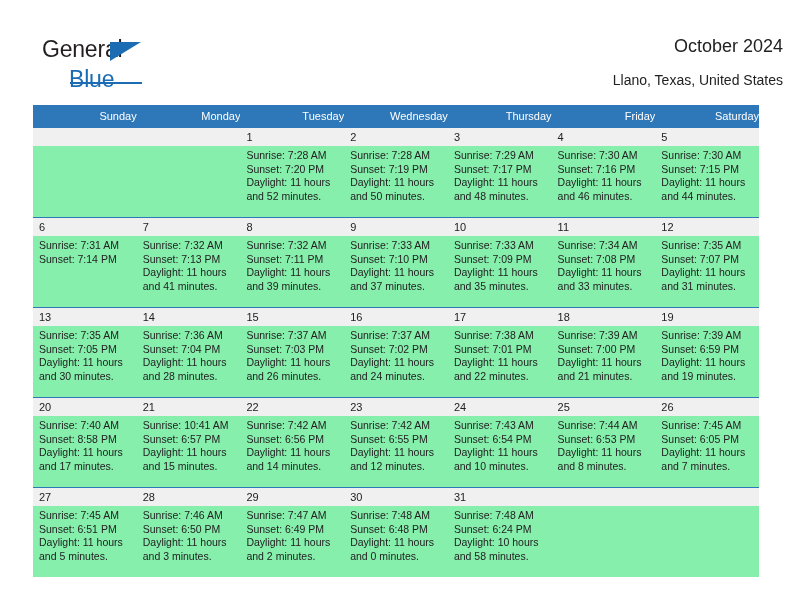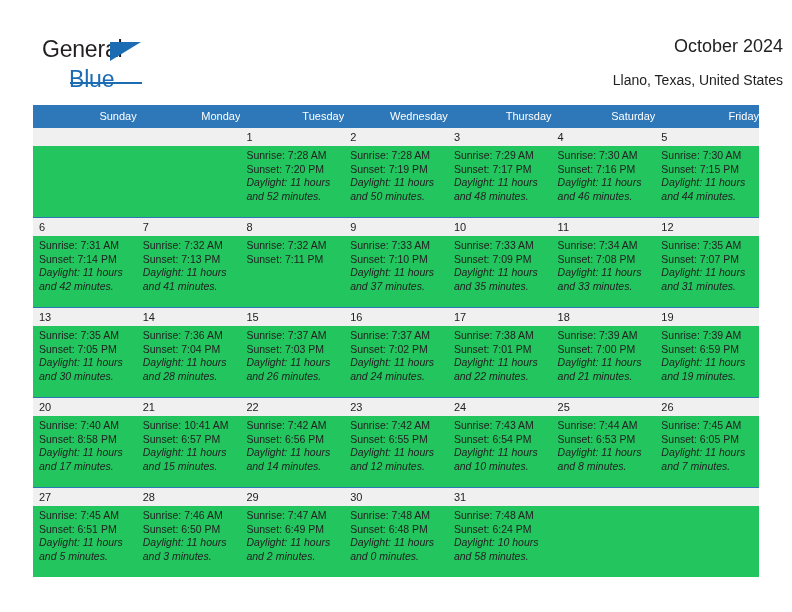--- a/index.html
+++ b/index.html
@@ -137,38 +137,37 @@
   .daynum {
     flex: 1 1 0;
     font-size: 11px;
     line-height: 18px;
     padding-left: 6px;
     box-sizing: border-box;
     color: #222222;
   }
   .week-body {
     display: flex;
-    background: #22c55e;
+    background: #86efac;
     height: 71px;
   }
   .daycell {
     flex: 1 1 0;
     padding: 3px 6px 0 6px;
     box-sizing: border-box;
     font-size: 10.5px;
     line-height: 13.6px;
     color: #222222;
   }
   .daycell .line {
     white-space: nowrap;
     overflow: hidden;
   }
   .daycell .daylight {
     white-space: normal;
-    font-style: italic;
   }
 </style>
 </head>
 <body>
 
 <div class="page">
 
   <div class="header">
 
     <div class="logo">
@@ -186,22 +185,22 @@
   </div>
 
   <div class="calendar">
 
     <div class="weekday-row">
       <div class="weekday">Sunday</div>
       <div class="weekday">Monday</div>
       <div class="weekday">Tuesday</div>
       <div class="weekday">Wednesday</div>
       <div class="weekday">Thursday</div>
+      <div class="weekday">Friday</div>
       <div class="weekday">Saturday</div>
-      <div class="weekday">Friday</div>
     </div>
 
     <div class="week">
       <div class="week-daynum-band">
         <div class="daynum"></div>
         <div class="daynum"></div>
         <div class="daynum">1</div>
         <div class="daynum">2</div>
         <div class="daynum">3</div>
         <div class="daynum">4</div>
@@ -253,30 +252,30 @@
         <div class="daynum">8</div>
         <div class="daynum">9</div>
         <div class="daynum">10</div>
         <div class="daynum">11</div>
         <div class="daynum">12</div>
       </div>
       <div class="week-body">
         <div class="daycell">
           <div class="line">Sunrise: 7:31 AM</div>
           <div class="line">Sunset: 7:14 PM</div>
-          <div class="daylight">Daylight: 11 hours and 42 minutes.</div>
         </div>
         <div class="daycell">
           <div class="line">Sunrise: 7:32 AM</div>
           <div class="line">Sunset: 7:13 PM</div>
           <div class="daylight">Daylight: 11 hours and 41 minutes.</div>
         </div>
         <div class="daycell">
           <div class="line">Sunrise: 7:32 AM</div>
           <div class="line">Sunset: 7:11 PM</div>
+          <div class="daylight">Daylight: 11 hours and 39 minutes.</div>
         </div>
         <div class="daycell">
           <div class="line">Sunrise: 7:33 AM</div>
           <div class="line">Sunset: 7:10 PM</div>
           <div class="daylight">Daylight: 11 hours and 37 minutes.</div>
         </div>
         <div class="daycell">
           <div class="line">Sunrise: 7:33 AM</div>
           <div class="line">Sunset: 7:09 PM</div>
           <div class="daylight">Daylight: 11 hours and 35 minutes.</div>

